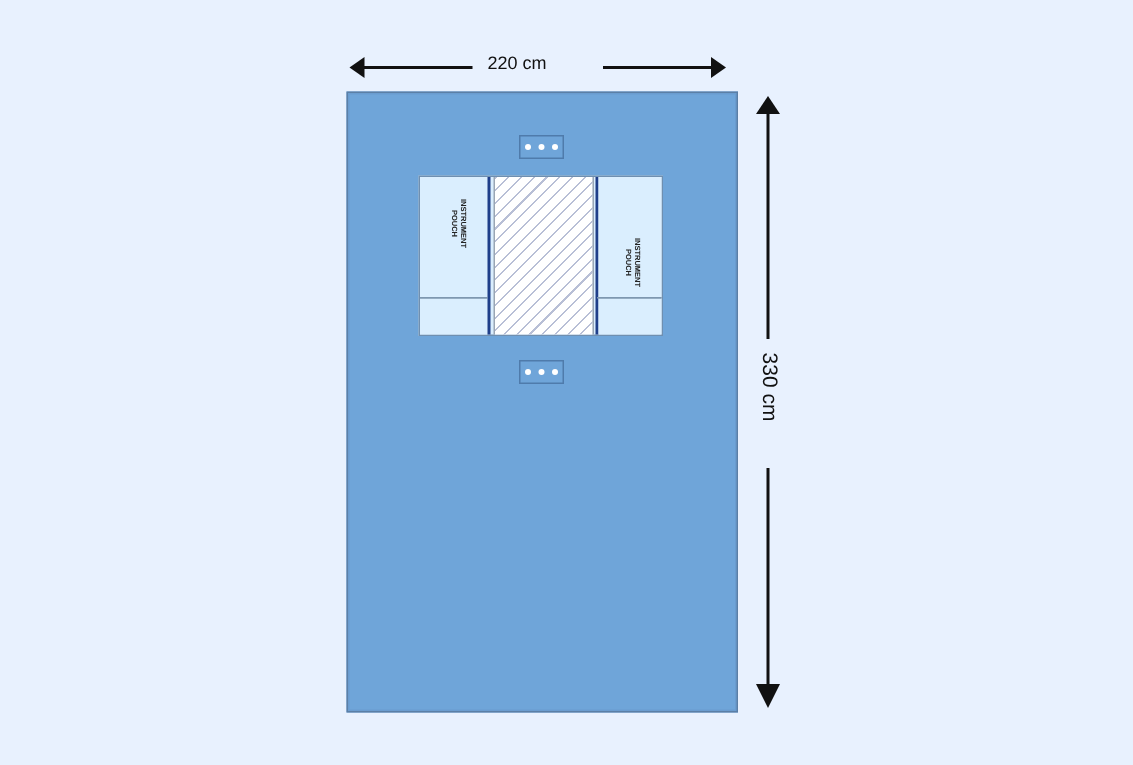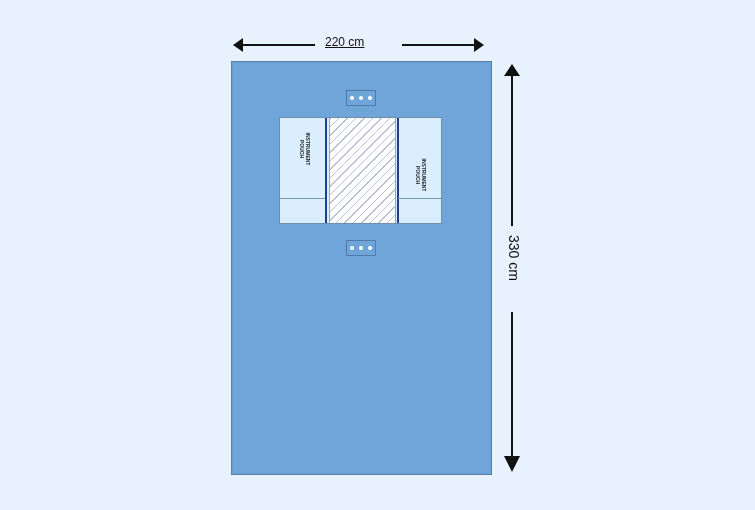--- a/index.html
+++ b/index.html
@@ -66,21 +66,21 @@
   <g>
     <line x1="512" y1="72" x2="512" y2="226" stroke="#111" stroke-width="2"></line>
     <polygon points="512,64 504,76 520,76" fill="#111"></polygon>
   </g>
   <g>
     <line x1="512" y1="312" x2="512" y2="462" stroke="#111" stroke-width="2"></line>
     <polygon points="512,472 504,456 520,456" fill="#111"></polygon>
   </g>
 </svg>
 
-<div class="abs dim-text" style="left:325px; top:35px;text-decoration:underline;">220 cm</div>
+<div class="abs dim-text" style="left:325px; top:35px;">220 cm</div>
 
 <div class="abs dim-text" style="left:491px; top:250px; font-size:14px; transform: rotate(90deg); transform-origin: center;">330 cm</div>
 
 <div class="abs drape"></div>
 
 <div class="abs dots" style="left:346px; top:90px;">
   <span class="dot"></span>
   <span class="dot"></span>
   <span class="dot"></span>
 </div>

